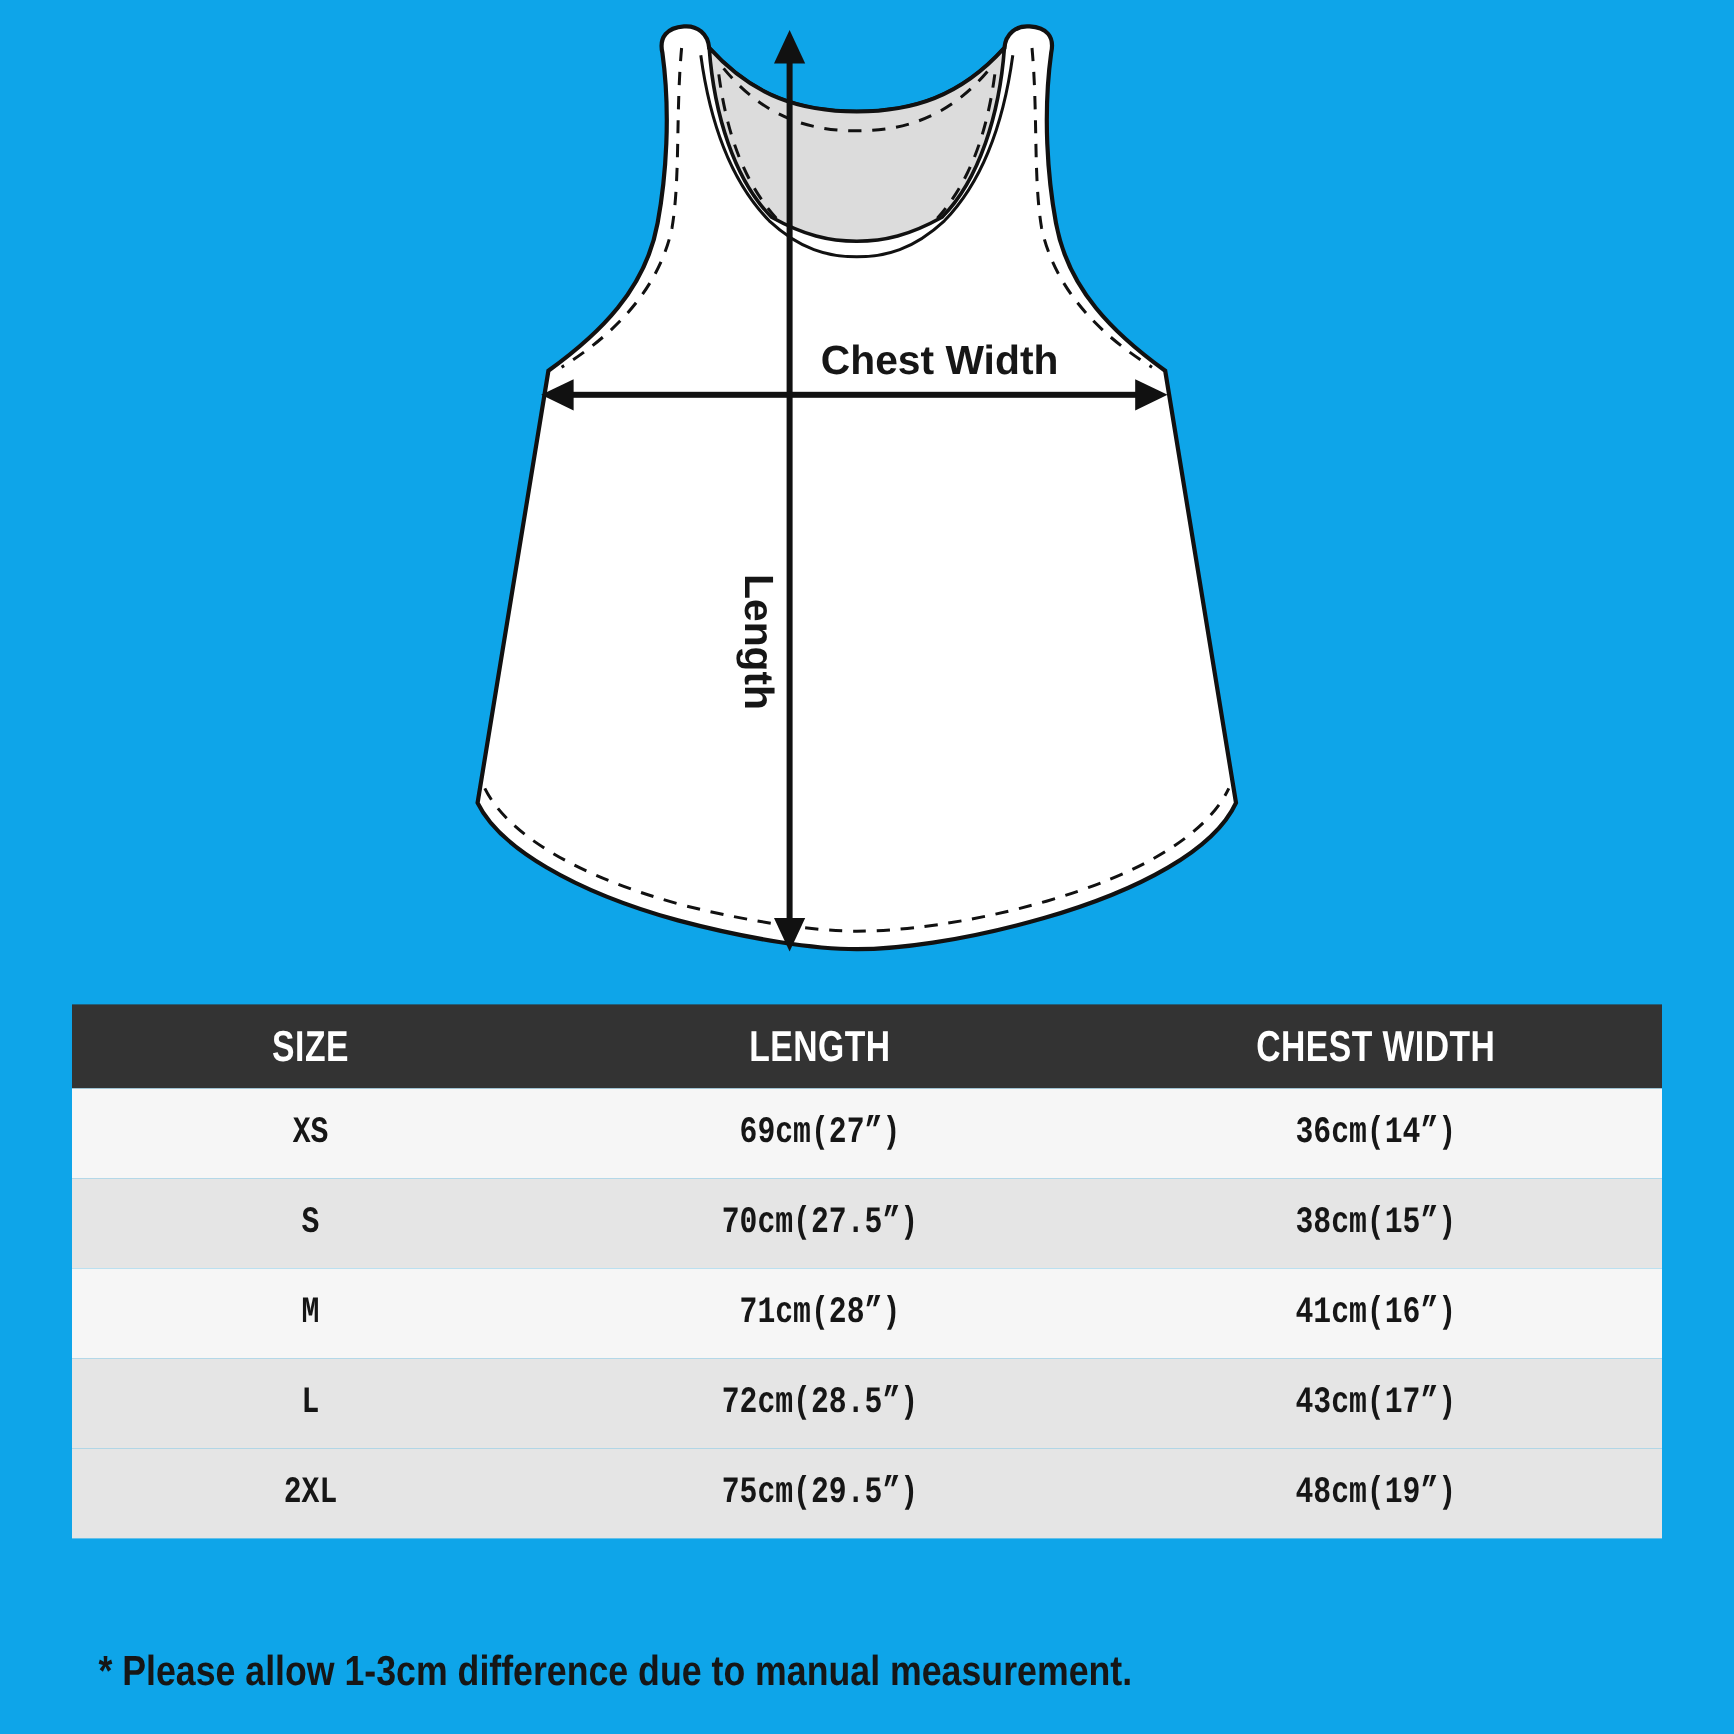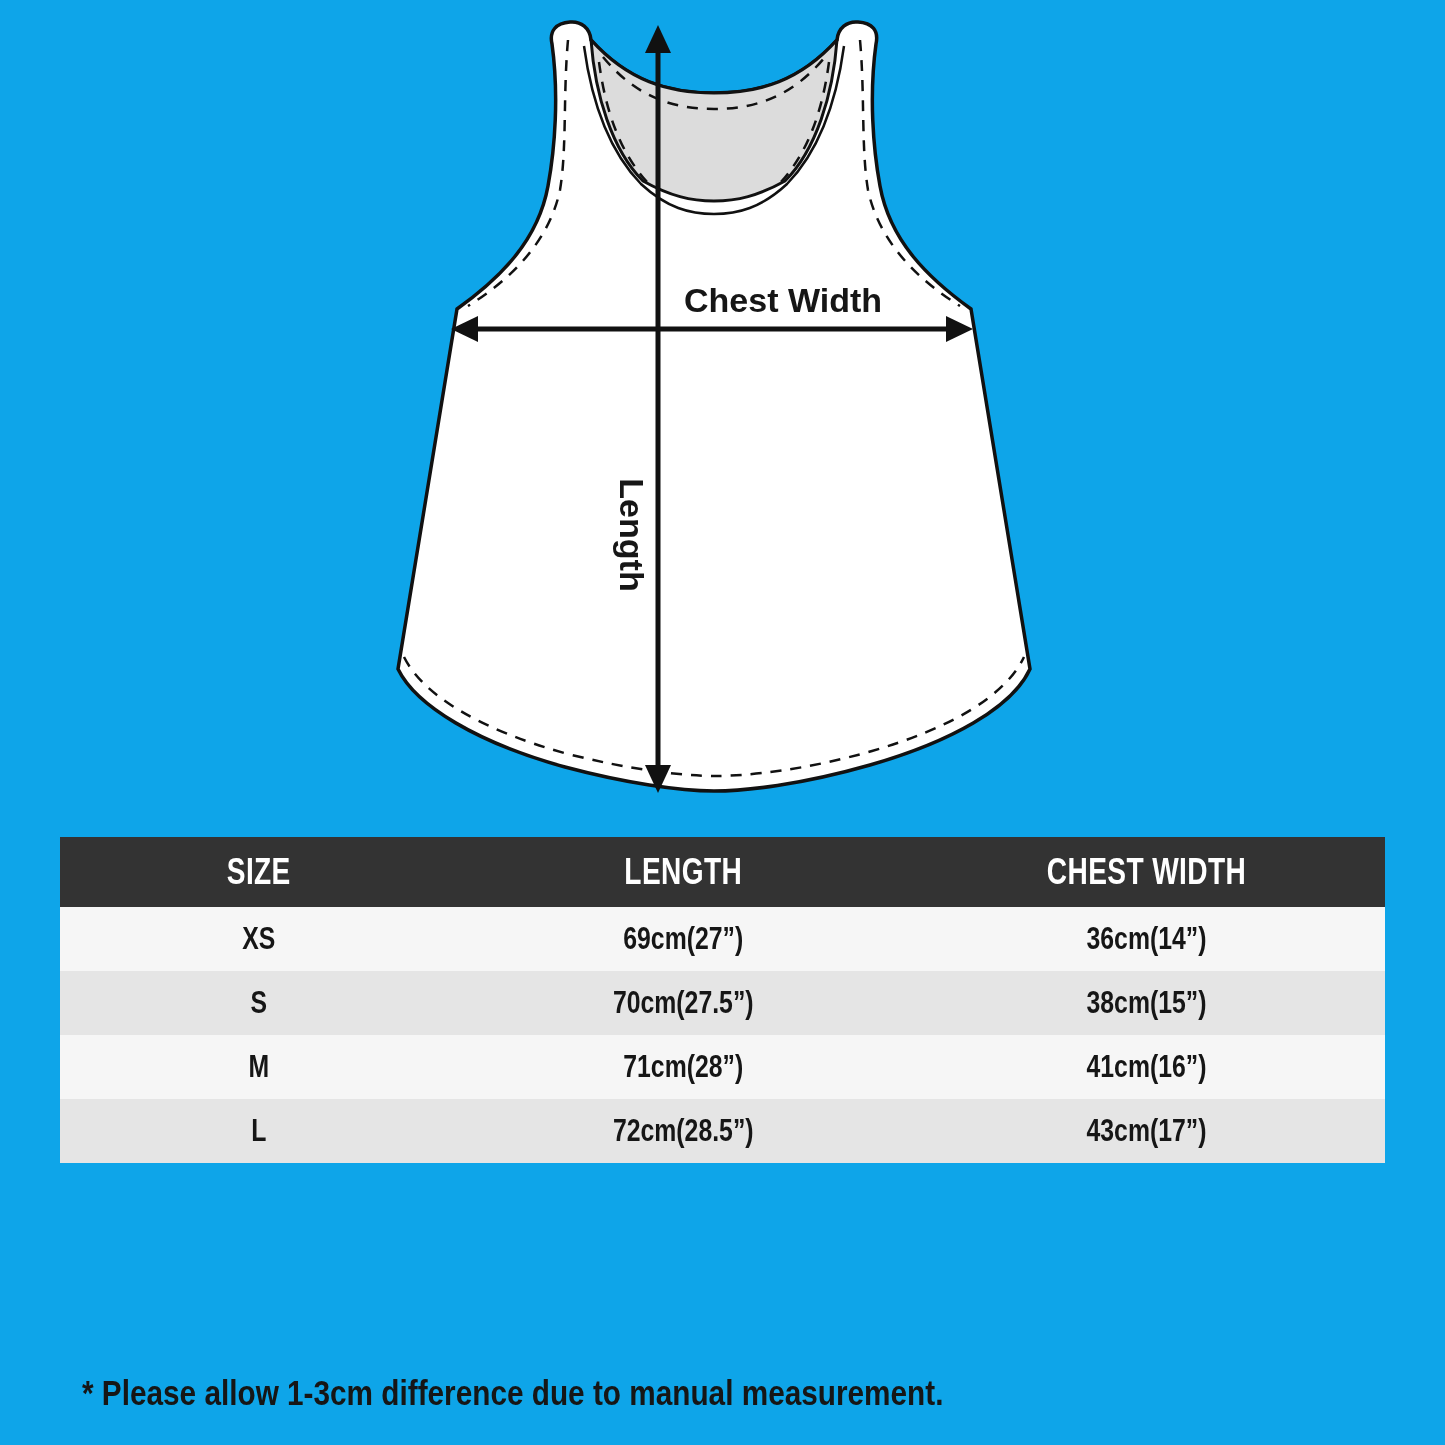--- a/index.html
+++ b/index.html
@@ -16,22 +16,22 @@
   }
   .thead{
     height:70px;background:var(--header-bg,#333);
     display:grid;grid-template-columns:30% 34% 36%;align-items:center;
   }
   .th{
     color:#fff;font-weight:700;font-size:36px;text-align:center;
     transform:scaleX(0.78);letter-spacing:0.5px;white-space:nowrap;
   }
   .trow{
-    height:64px;
-    display:grid;grid-template-columns:30% 34% 36%;align-items:center;
+    height:75px;
+    display:grid;grid-template-columns:30% 34% 36%;align-items:center;font-family:Liberation Mono, monospace;
   }
   .trow.row-light{background:var(--row-light,#f6f6f6);}
   .trow.row-alt{background:var(--row-alt,#e5e5e5);}
   .td{
     font-weight:700;font-size:31px;text-align:center;color:#161616;
     transform:scaleX(0.8);white-space:nowrap;
   }
   .note{
     position:absolute;left:82px;top:1372px;height:42px;line-height:42px;
     font-weight:700;font-size:35px;color:#161616;white-space:nowrap;
@@ -127,17 +127,22 @@
       <div class="td">41cm(16”)</div>
     </div>
 
     <div class="trow row-alt">
       <div class="td">L</div>
       <div class="td">72cm(28.5”)</div>
       <div class="td">43cm(17”)</div>
     </div>
 
 
+    <div class="trow row-alt">
+      <div class="td">2XL</div>
+      <div class="td">75cm(29.5”)</div>
+      <div class="td">48cm(19”)</div>
+    </div>
   </div>
   </div>
 
   <div class="note">* Please allow 1-3cm difference due to manual measurement.</div>
 </div>
 
 </body></html>

